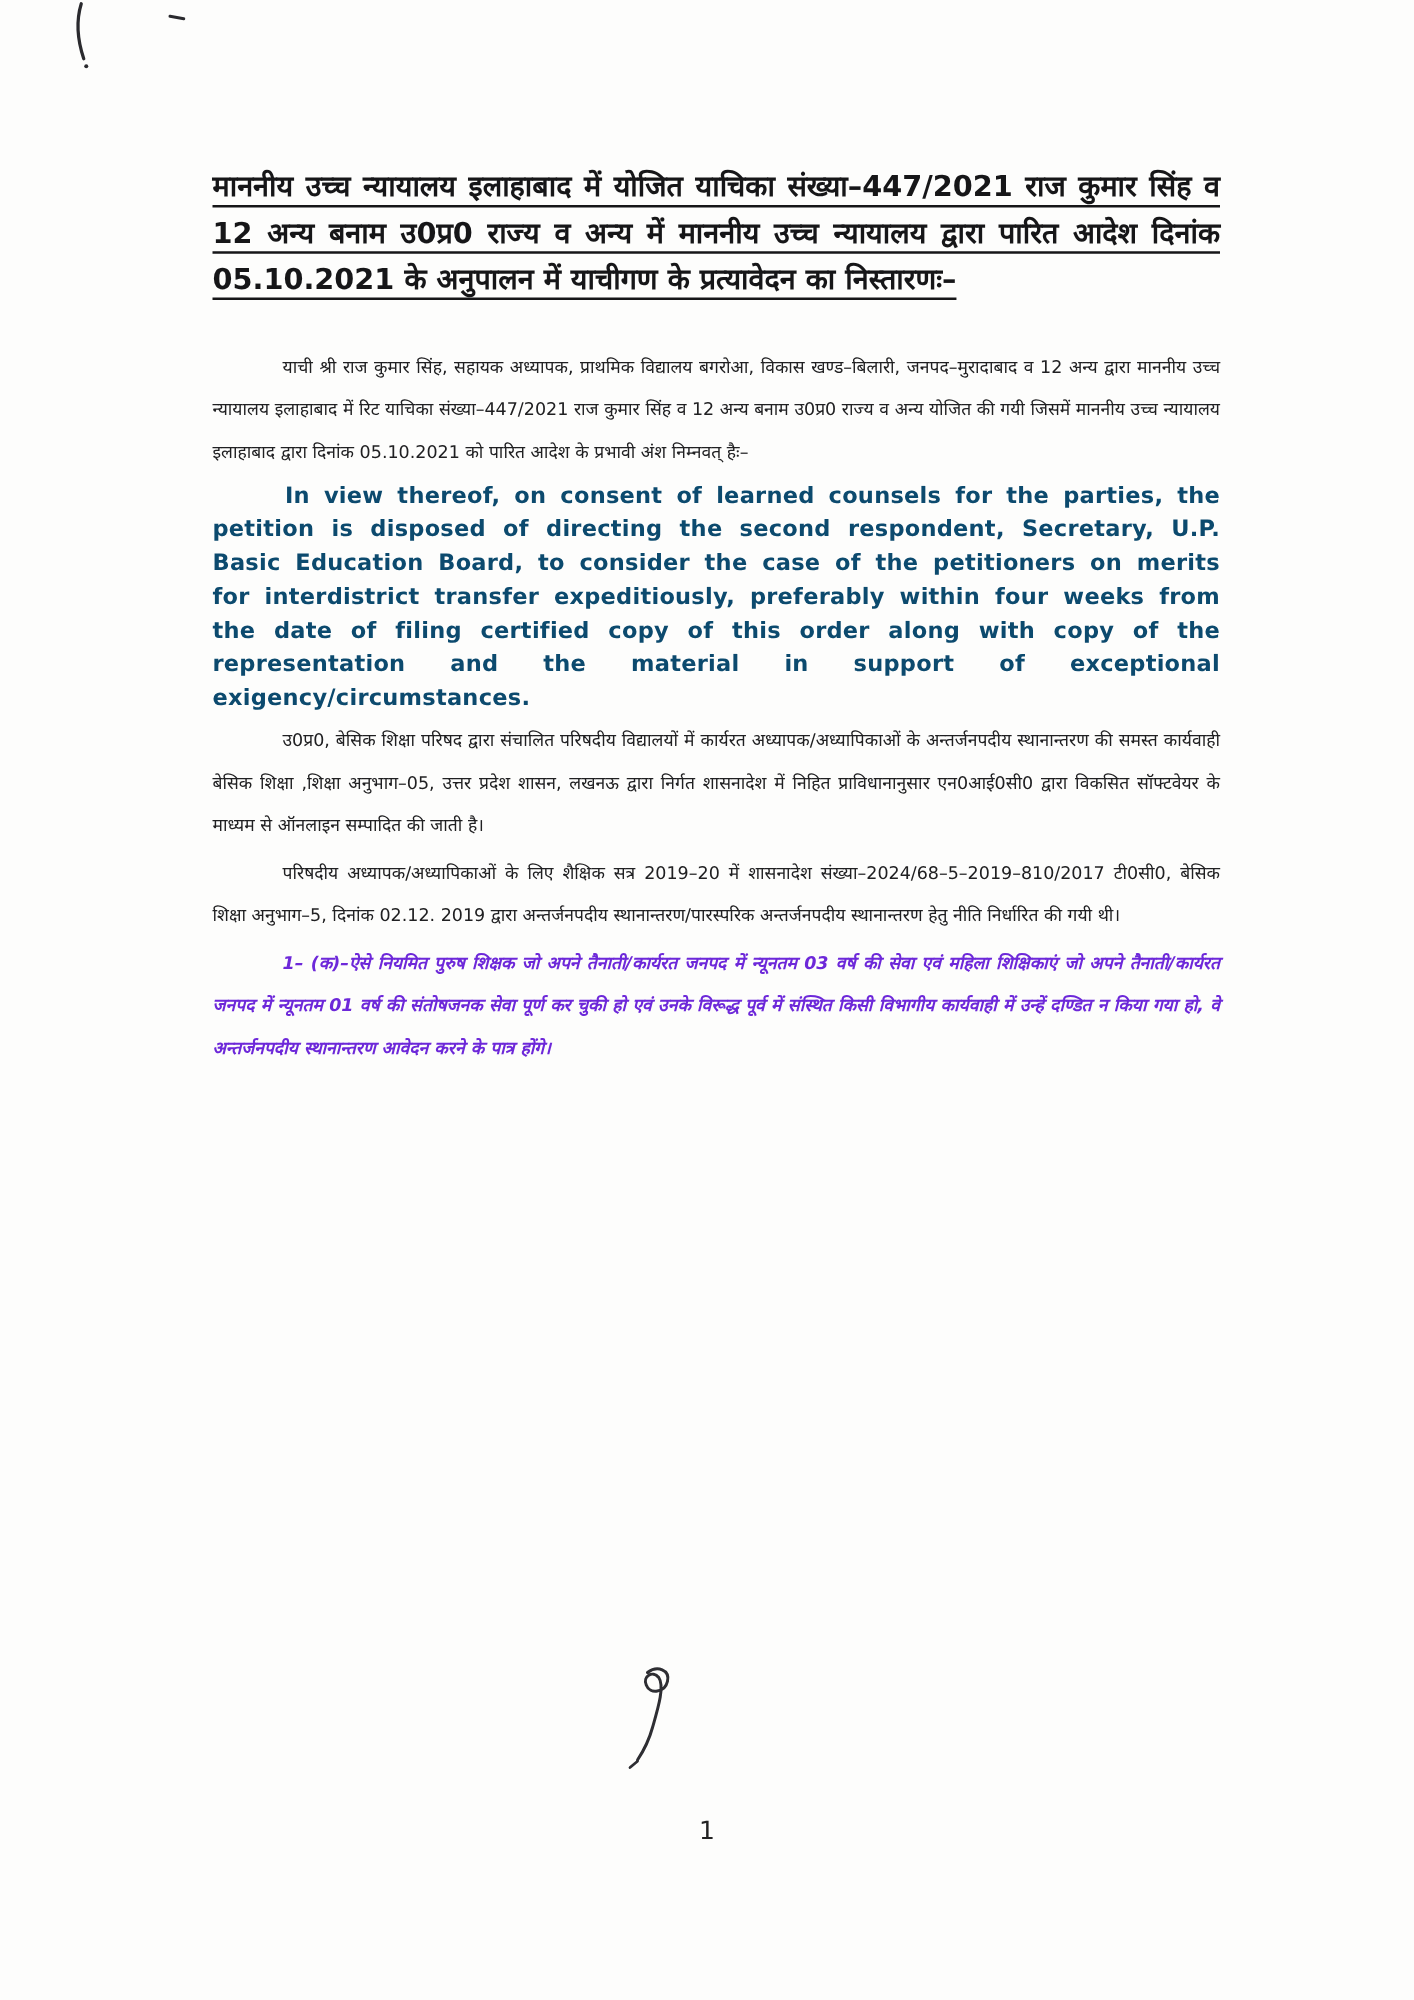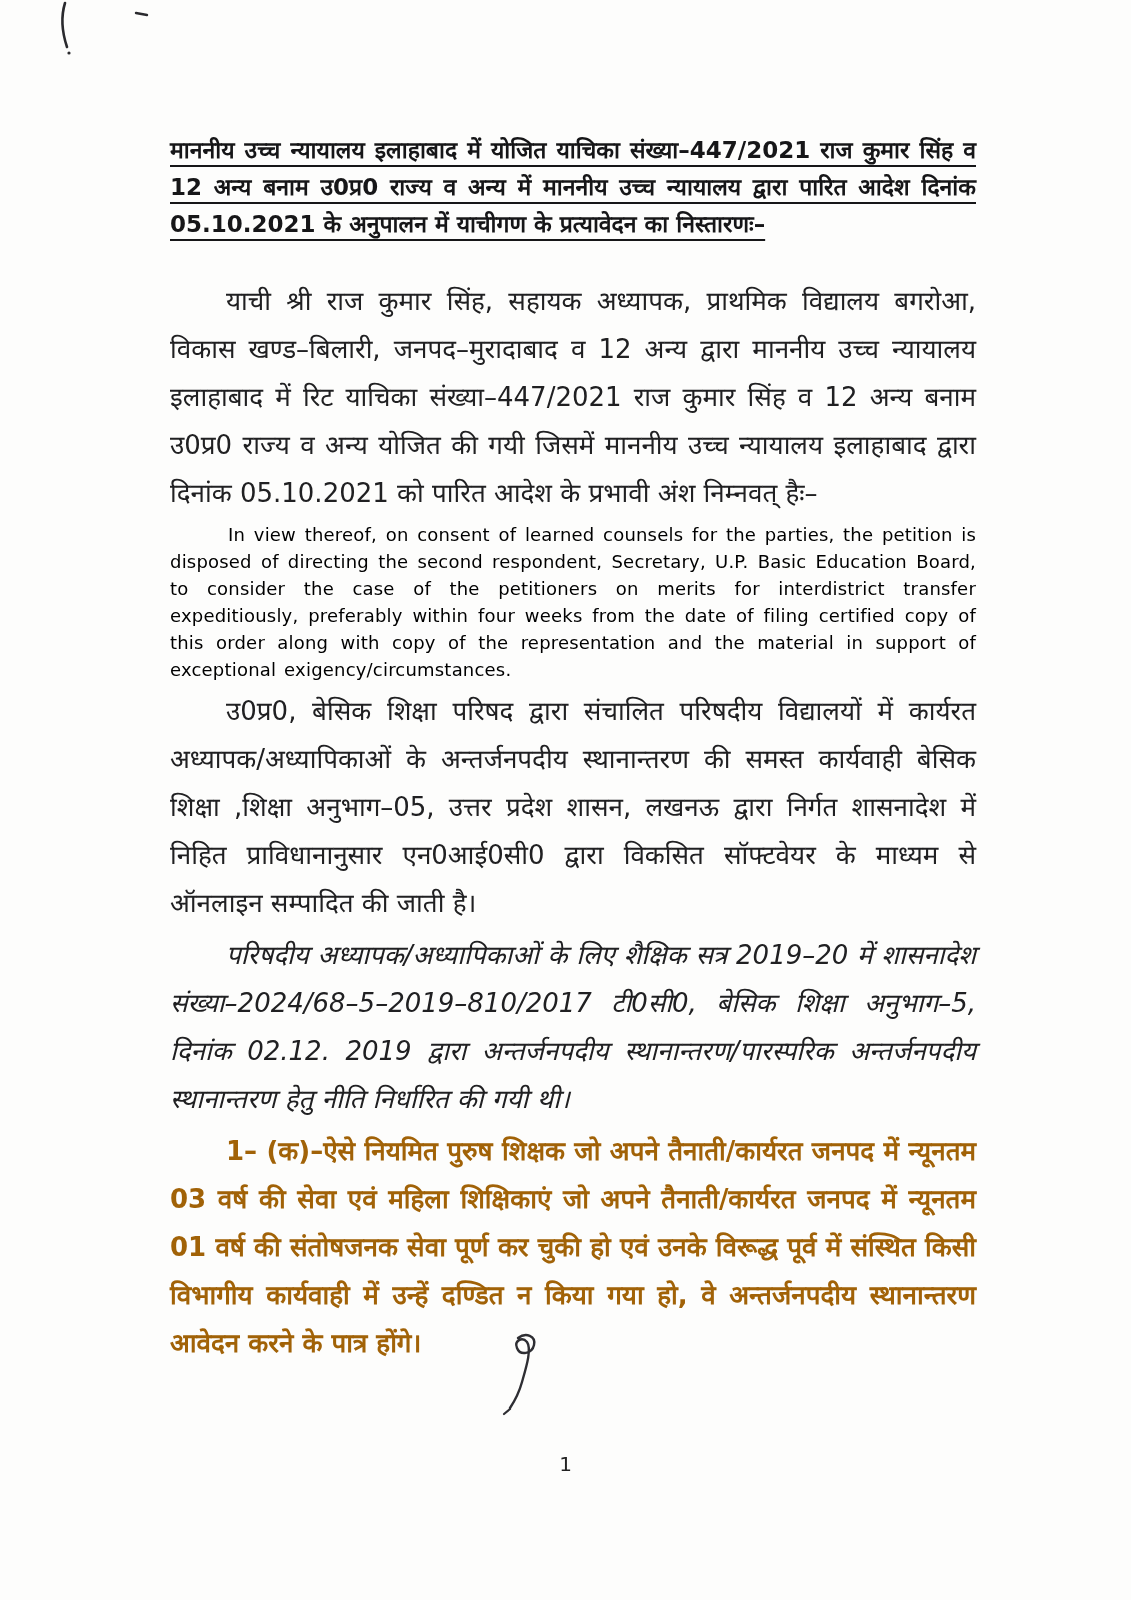--- a/index.html
+++ b/index.html
@@ -28,49 +28,49 @@
     font-weight: bold;
     line-height: 37px;
     text-align: justify;
     text-decoration: underline;
     text-underline-offset: 7px;
     text-decoration-thickness: 2px;
     color: #161618;
   }
   p.para {
     margin: 0;
-    font-size: 26px;
-    line-height: 48px;
+    font-size: 14px;
+    line-height: 34px;
     text-align: justify;
     text-indent: 56px;
     color: #202022;
   }
   p.para + p.para {
     margin-top: 4px;
   }
   p.para.first {
     margin-top: 14px;
   }
   p.english {
     font-size: 18px;
-    font-weight: normal;
+    font-weight: bold;
     line-height: 27px;
     text-indent: 58px;
     letter-spacing: 0.2px;
     word-spacing: 2px;
-    color: #000000;
+    color: #0c4a6e;
   }
   p.gap {
     margin-top: 12px;
-    font-style: italic;
   }
   p.italic-provision {
+    font-style: italic;
     font-weight: 600;
     margin-top: 10px;
-    color: #a16207;
+    color: #6d28d9;
   }
   .page-number {
     position: absolute;
     left: 0;
     right: 0;
     top: 1452px;
     text-align: center;
     font-size: 20px;
     color: #222;
   }

